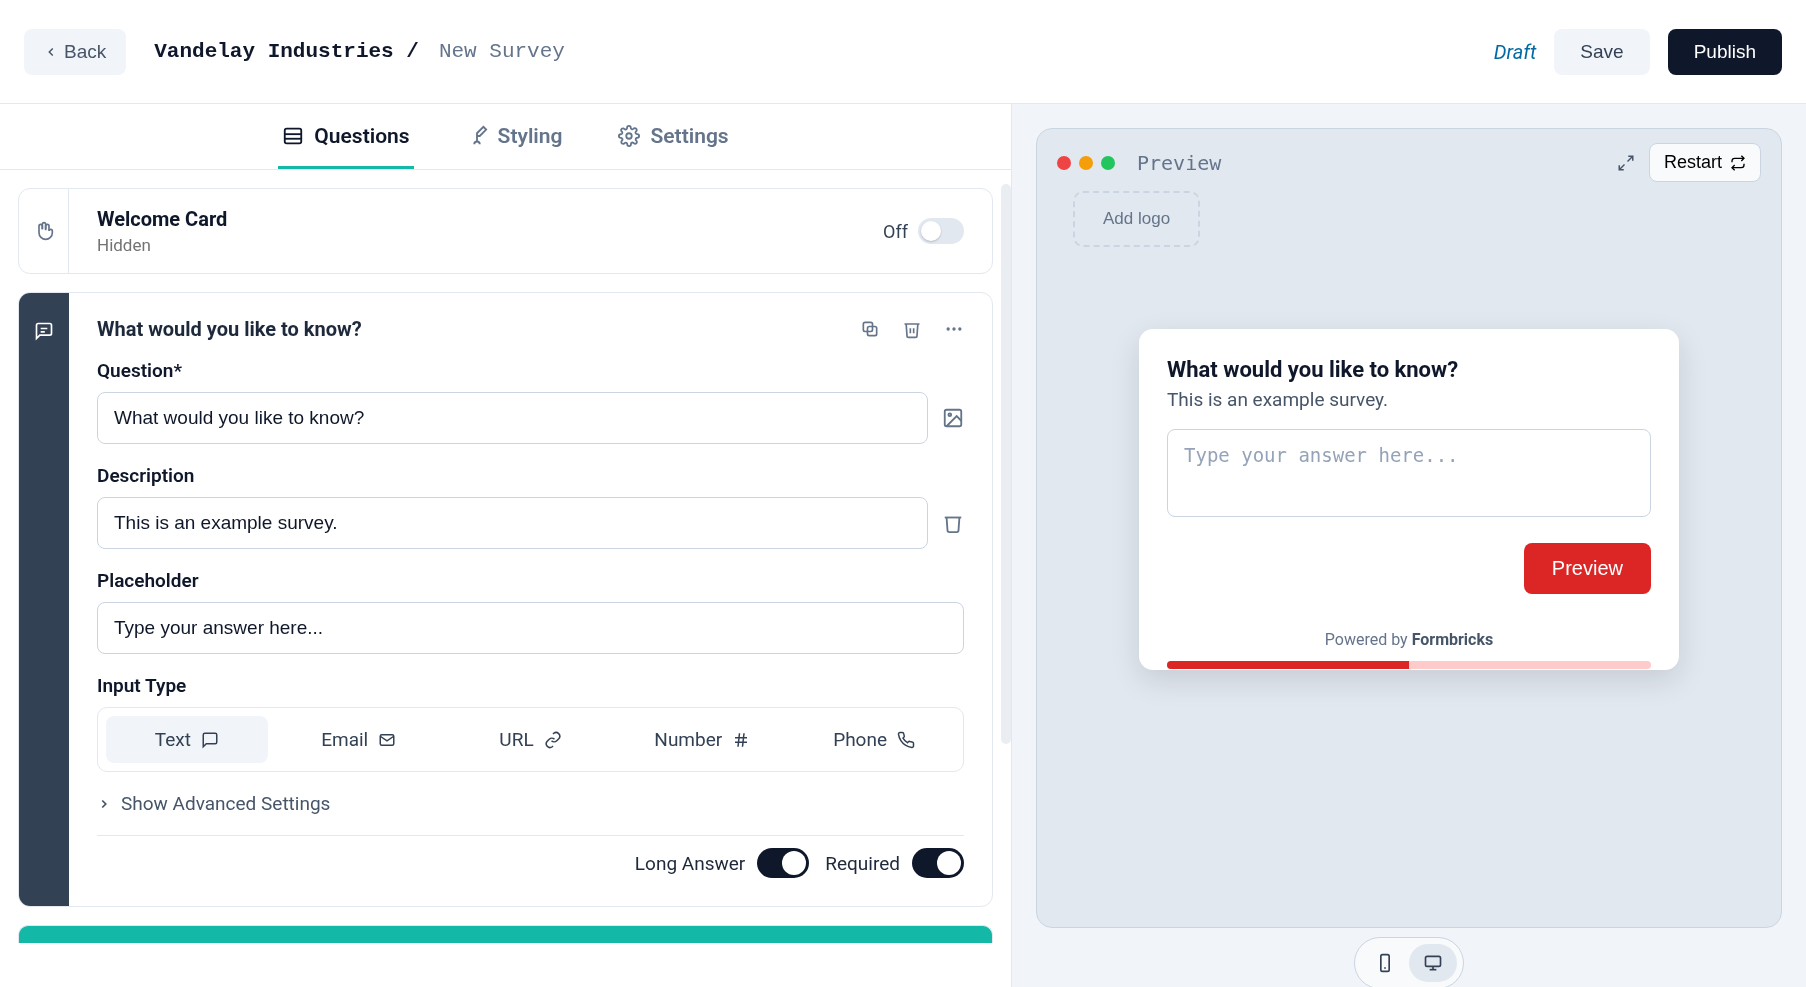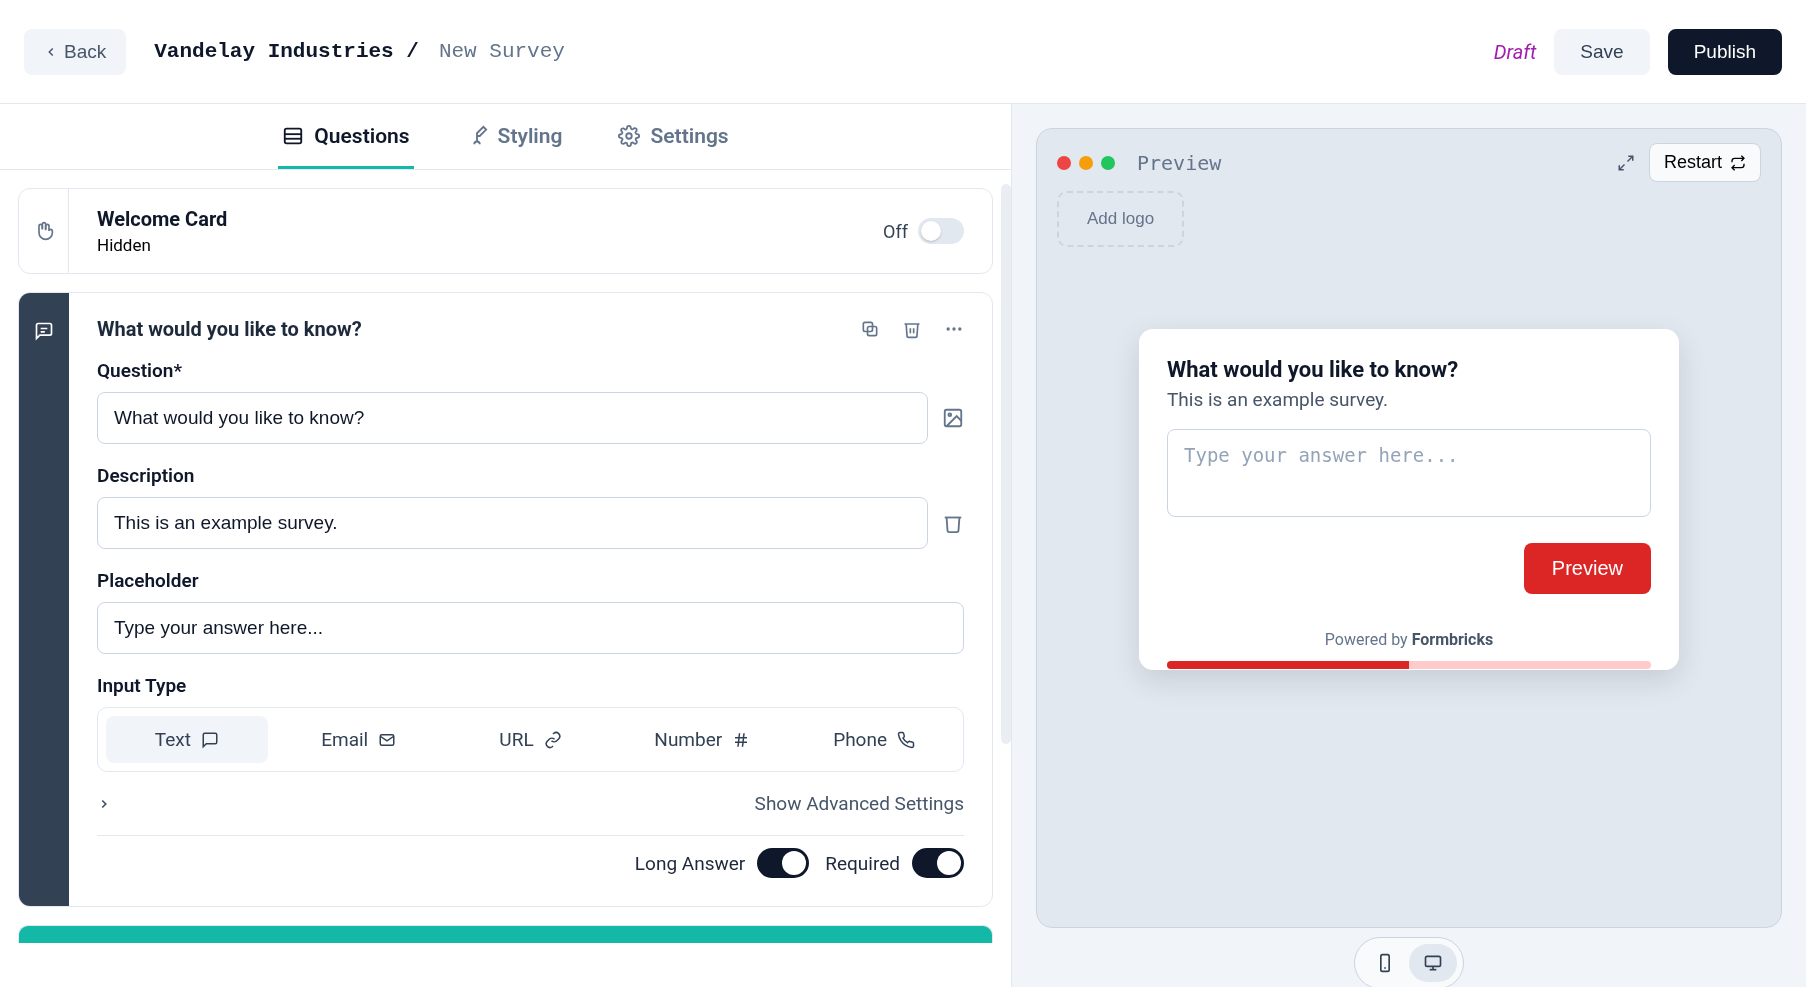--- a/index.html
+++ b/index.html
@@ -34,21 +34,21 @@
   margin-left: 28px;
   display: flex;
   align-items: center;
   gap: 8px;
   font-size: 21px;
   font-family: Liberation Mono, monospace;
 }
 .breadcrumb .org { font-weight: 700; color: #0f172a; }
 .breadcrumb .page { color: #64748b; margin-left: 12px; }
 .topbar-right { margin-left: auto; display: flex; align-items: center; gap: 18px; }
-.draft-label { color: #a21caf; font-style: italic; font-size: 20px; }
+.draft-label { color: #0369a1; font-style: italic; font-size: 20px; }
 .save-btn {
   background: #f1f5f9;
   border: none;
   border-radius: 8px;
   padding: 12px 26px;
   font-size: 19px;
   color: #334155;
   cursor: pointer;
 }
 .publish-btn {
@@ -115,21 +115,21 @@
   border-right: 1px solid #e2e8f0;
   color: #64748b;
 }
 .welcome-body {
   flex: 1;
   display: flex;
   align-items: center;
   padding: 18px 28px;
 }
 .welcome-titles .title { font-weight: 700; font-size: 20px; color: #0f172a; }
-.welcome-titles .sub { color: #000000; font-size: 17px; margin-top: 4px; }
+.welcome-titles .sub { color: #737373; font-size: 17px; margin-top: 4px; }
 .welcome-toggle { margin-left: auto; display: flex; align-items: center; gap: 10px; color: #334155; font-size: 18px;}
 .toggle {
   width: 46px; height: 26px; background: #e2e8f0; border-radius: 999px; position: relative; cursor:pointer;
 }
 .toggle .knob {
   width: 20px; height: 20px; background: #fff; border-radius: 50%; position: absolute; top: 3px; left: 3px;
   box-shadow: 0 1px 2px rgba(0,0,0,0.2);
 }
 
 .question-card {
@@ -181,26 +181,25 @@
   border-radius: 8px;
   font-size: 19px;
   color: #334155;
   cursor: pointer;
 }
 .input-type.selected { background: #f1f5f9; }
 
 .advanced {
   display: flex;
   align-items: center;
-  gap: 18px;
+  gap: 10px;
   color: #475569;
   font-size: 19px;
   margin-top: 8px;
   cursor: pointer;
-  justify-content: space-between;
 }
 .q-footer {
   border-top: 1px solid #e2e8f0;
   margin-top: 20px;
   padding-top: 12px;
   display: flex;
   justify-content: flex-end;
   gap: 16px;
   align-items: center;
   font-size: 19px;
@@ -254,21 +253,21 @@
 .restart-btn {
   display: flex; align-items: center; gap: 8px;
   background: #f8fafc; border: 1px solid #cbd5e1; border-radius: 8px;
   padding: 8px 14px; font-size: 18px; cursor:pointer;
 }
 .expand-btn { cursor:pointer; }
 
 .add-logo {
   position: absolute;
   top: 62px;
-  left: 20px;
+  left: 36px;
   border: 2px dashed #cbd5e1;
   border-radius: 10px;
   padding: 16px 28px;
   color: #64748b;
   font-size: 17px;
   cursor:pointer;
   background: transparent;
 }
 
 .survey-card {

